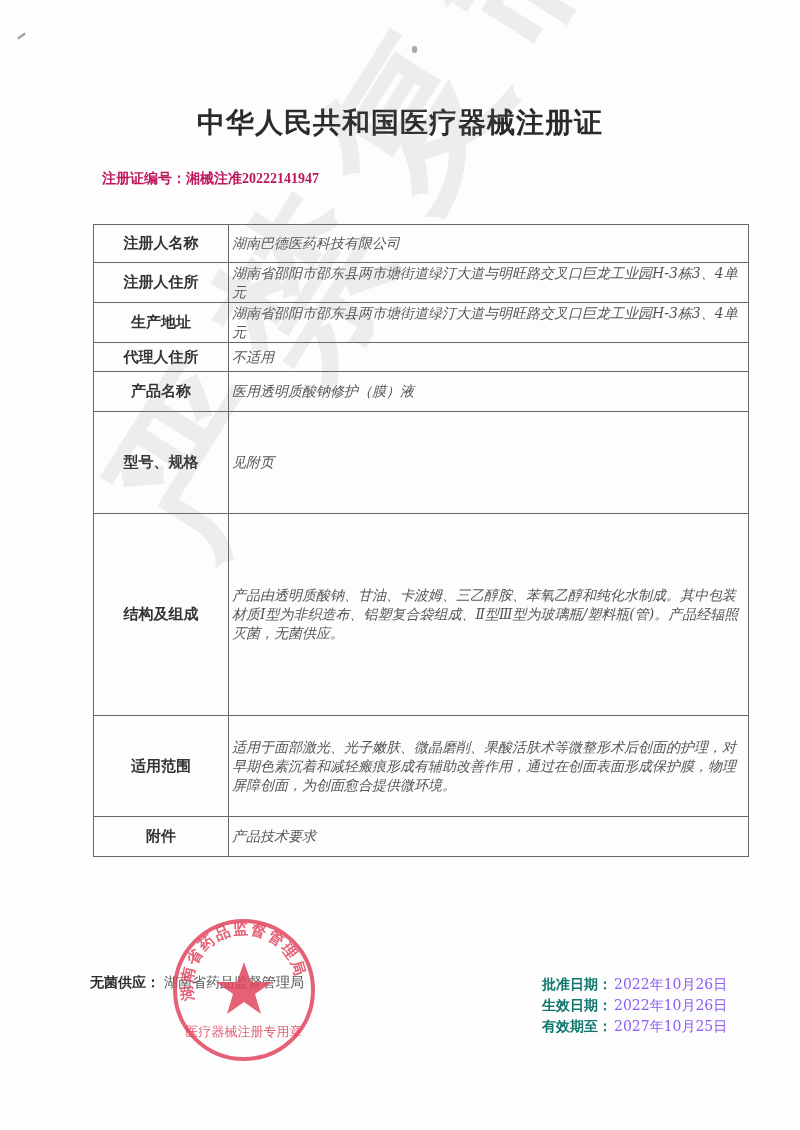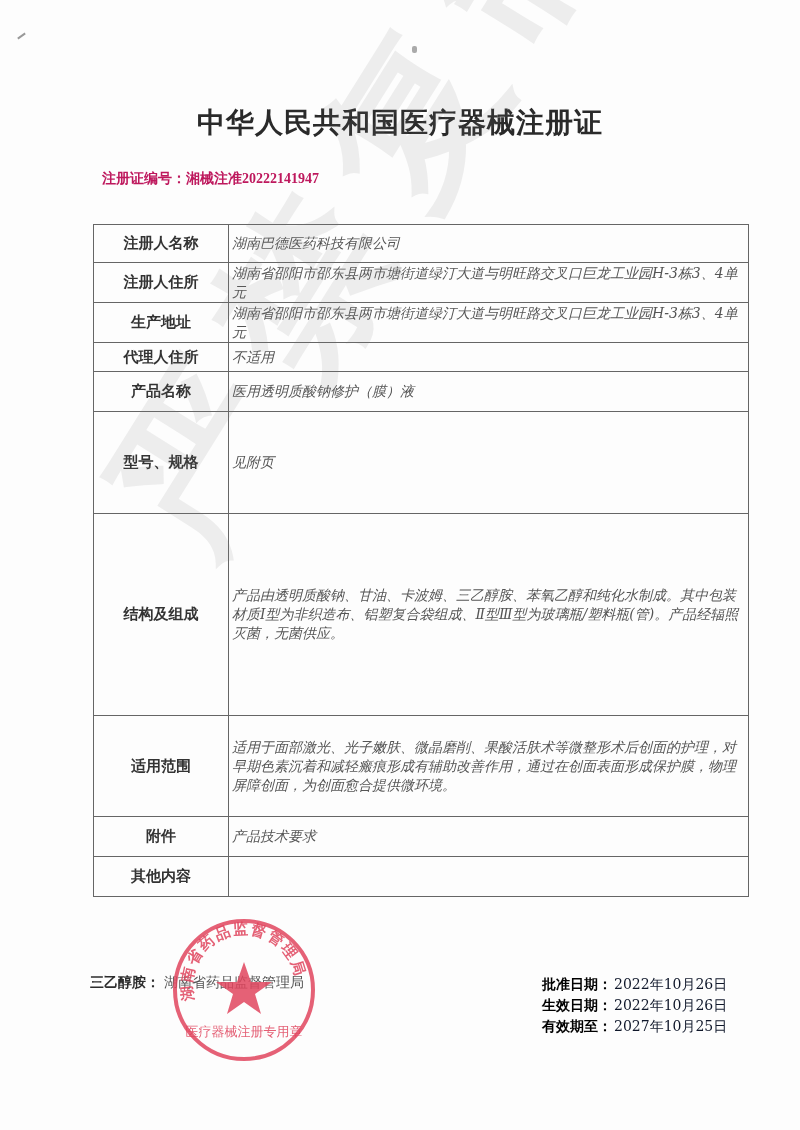--- a/index.html
+++ b/index.html
@@ -34,22 +34,22 @@
   }
   td.value {
     font-size: 14px; line-height: 19px; color: #555; padding-left: 3px !important; padding-right: 4px !important; font-style: italic;
   }
   .footer-left {
     position: absolute; left: 90px; top: 974px; font-size: 14px;
   }
   .footer-left .k { font-weight: bold; color: #2d2d2d; font-family: "DejaVu Sans", "Liberation Sans", sans-serif; }
   .footer-left .v { color: #555; margin-left: 4px; }
   .dates { position: absolute; left: 542px; top: 974px; font-size: 14px; line-height: 21px; }
-  .dates .k { font-weight: bold; color: #000000; font-family: "DejaVu Sans", "Liberation Sans", sans-serif; }
-  .dates .v { color: #0f172a; margin-left: 2px; }
+  .dates .k { font-weight: bold; color: #0f766e; font-family: "DejaVu Sans", "Liberation Sans", sans-serif; }
+  .dates .v { color: #8b5cf6; margin-left: 2px; }
   .watermark {
     position: absolute; left: 60px; top: 470px; width: 900px;
     font-size: 170px; font-weight: bold; color: rgba(120,120,120,0.12);
     transform: rotate(-58deg); transform-origin: 0 0;
     letter-spacing: 30px; pointer-events: none;
     font-family: "DejaVu Sans", "Liberation Sans", sans-serif;
     white-space: nowrap;
   }
   .stamp {
     position: absolute; left: 172px; top: 918px; width: 144px; height: 144px;
@@ -101,31 +101,27 @@
         <td class="value">产品由透明质酸钠、甘油、卡波姆、三乙醇胺、苯氧乙醇和纯化水制成。其中包装材质Ⅰ型为非织造布、铝塑复合袋组成、Ⅱ型Ⅲ型为玻璃瓶/塑料瓶(管)。产品经辐照灭菌，无菌供应。</td>
       </tr>
       <tr style="height: 101px;">
         <td class="label">适用范围</td>
         <td class="value">适用于面部激光、光子嫩肤、微晶磨削、果酸活肤术等微整形术后创面的护理，对早期色素沉着和减轻瘢痕形成有辅助改善作用，通过在创面表面形成保护膜，物理屏障创面，为创面愈合提供微环境。</td>
       </tr>
       <tr style="height: 40px;">
         <td class="label">附件</td>
         <td class="value">产品技术要求</td>
       </tr>
-      <tr style="height: 40px;">
-        <td class="label">其他内容</td>
-        <td class="value"></td>
-      </tr>
     </tbody>
 </table>
 
 <div class="watermark">严禁复制</div>
 
 <div class="footer-left">
-  <span class="k">三乙醇胺：</span><span class="v">湖南省药品监督管理局</span>
+  <span class="k">无菌供应：</span><span class="v">湖南省药品监督管理局</span>
 </div>
 
 <div class="dates">
   <div><span class="k">批准日期：</span><span class="v">2022年10月26日</span></div>
   <div><span class="k">生效日期：</span><span class="v">2022年10月26日</span></div>
   <div><span class="k">有效期至：</span><span class="v">2027年10月25日</span></div>
 </div>
 
 <svg class="stamp" viewBox="0 0 144 144">
   <defs>

